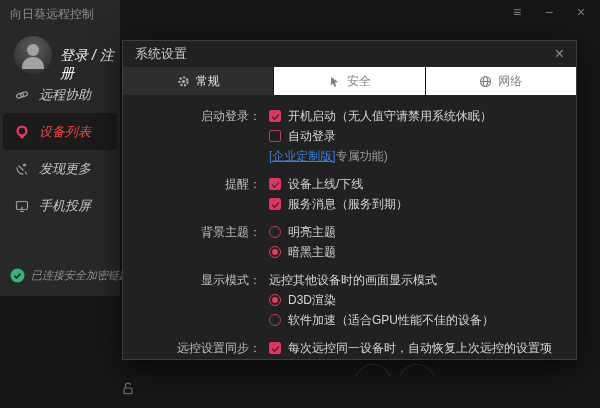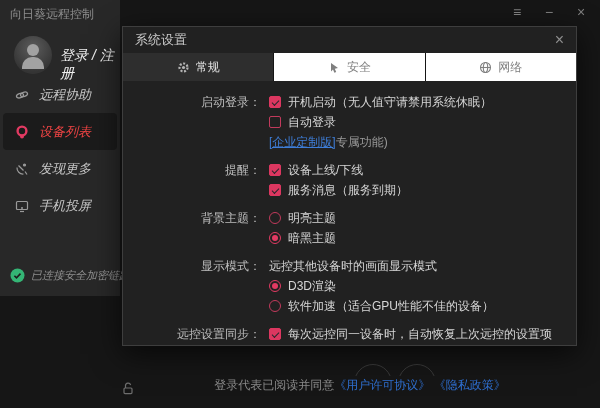--- a/index.html
+++ b/index.html
@@ -29,21 +29,21 @@
   .lock{position:absolute;left:121px;bottom:12px;z-index:1;}
 
   
   .peek-circles{position:absolute;left:340px;top:362px;width:120px;height:14px;overflow:hidden;z-index:0;}
   .peek-circles i{position:absolute;top:2px;width:38px;height:38px;border:1px solid #3a3a3a;border-radius:50%;}
   .peek-circles i.c1{left:14px;} .peek-circles i.c2{left:58px;}
   .agreement{position:absolute;left:120px;right:0;top:377px;text-align:center;font-size:12px;color:#8a8a8a;z-index:1;}
   .agreement a{color:#2f6fd0;text-decoration:none;}
 
   
-  .dialog{position:absolute;left:122px;top:26px;width:455px;height:320px;background:#212121;
+  .dialog{position:absolute;left:122px;top:40px;width:455px;height:320px;background:#212121;
           border:1px solid #3e3e3e;box-shadow:0 8px 28px rgba(0,0,0,.65);z-index:3;}
   .dlg-header{height:26px;display:flex;align-items:center;padding:0 12px;}
   .dlg-title{font-size:13px;color:#c9c9c9;flex:1;}
   .dlg-close{color:#8f8f8f;font-size:16px;line-height:1;cursor:default;}
   .tab-bar{height:28px;display:flex;}
   .tab{flex:1;display:flex;align-items:center;justify-content:center;gap:6px;font-size:12px;
        background:#ffffff;color:#7f7f7f;border-left:1px solid #151515;cursor:default;}
   .tab:first-child{border-left:none;}
   .tab.active{background:#2e2e2e;color:#e0e0e0;}
   .tab .tico{width:13px;height:13px;display:flex;align-items:center;justify-content:center;}
@@ -146,23 +146,20 @@
         <path d="M4.5 7V4.6a2.6 2.6 0 0 1 5.1-.6" stroke="#6f6f6f" stroke-width="1.2" fill="none"></path>
         <rect x="3" y="7" width="8" height="5.6" rx="1" stroke="#6f6f6f" stroke-width="1.2" fill="none"></rect>
       </svg>
   </div>
 
   <div class="peek-circles">
       <i class="c1"></i>
       <i class="c2"></i>
     </div>
 
-  <div class="agreement">
-    <span>登录代表已阅读并同意</span><a href="#">《用户许可协议》</a> <a href="#">《隐私政策》</a>
-  </div>
 
   <div class="dialog">
     <div class="dlg-header">
       <span class="dlg-title">系统设置</span>
       <span class="dlg-close">×</span>
     </div>
     <div class="tab-bar" id="tab-bar">
         <div class="tab active">
           <span class="tico">
             <svg width="13" height="13" viewBox="0 0 13 13">

